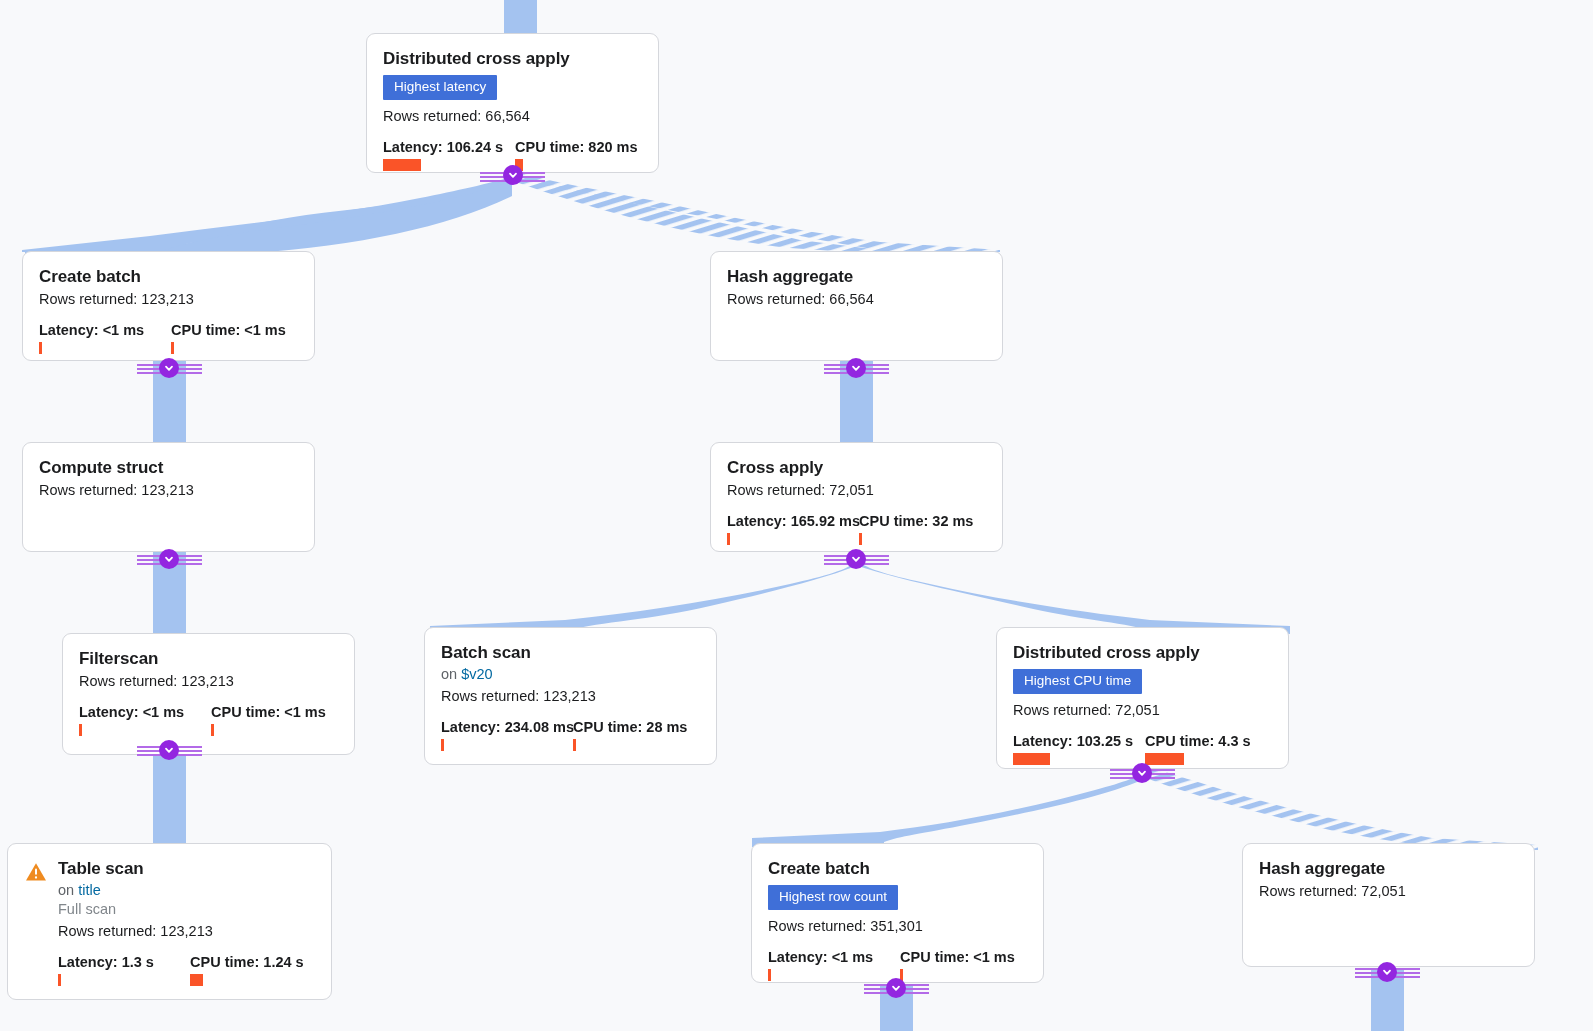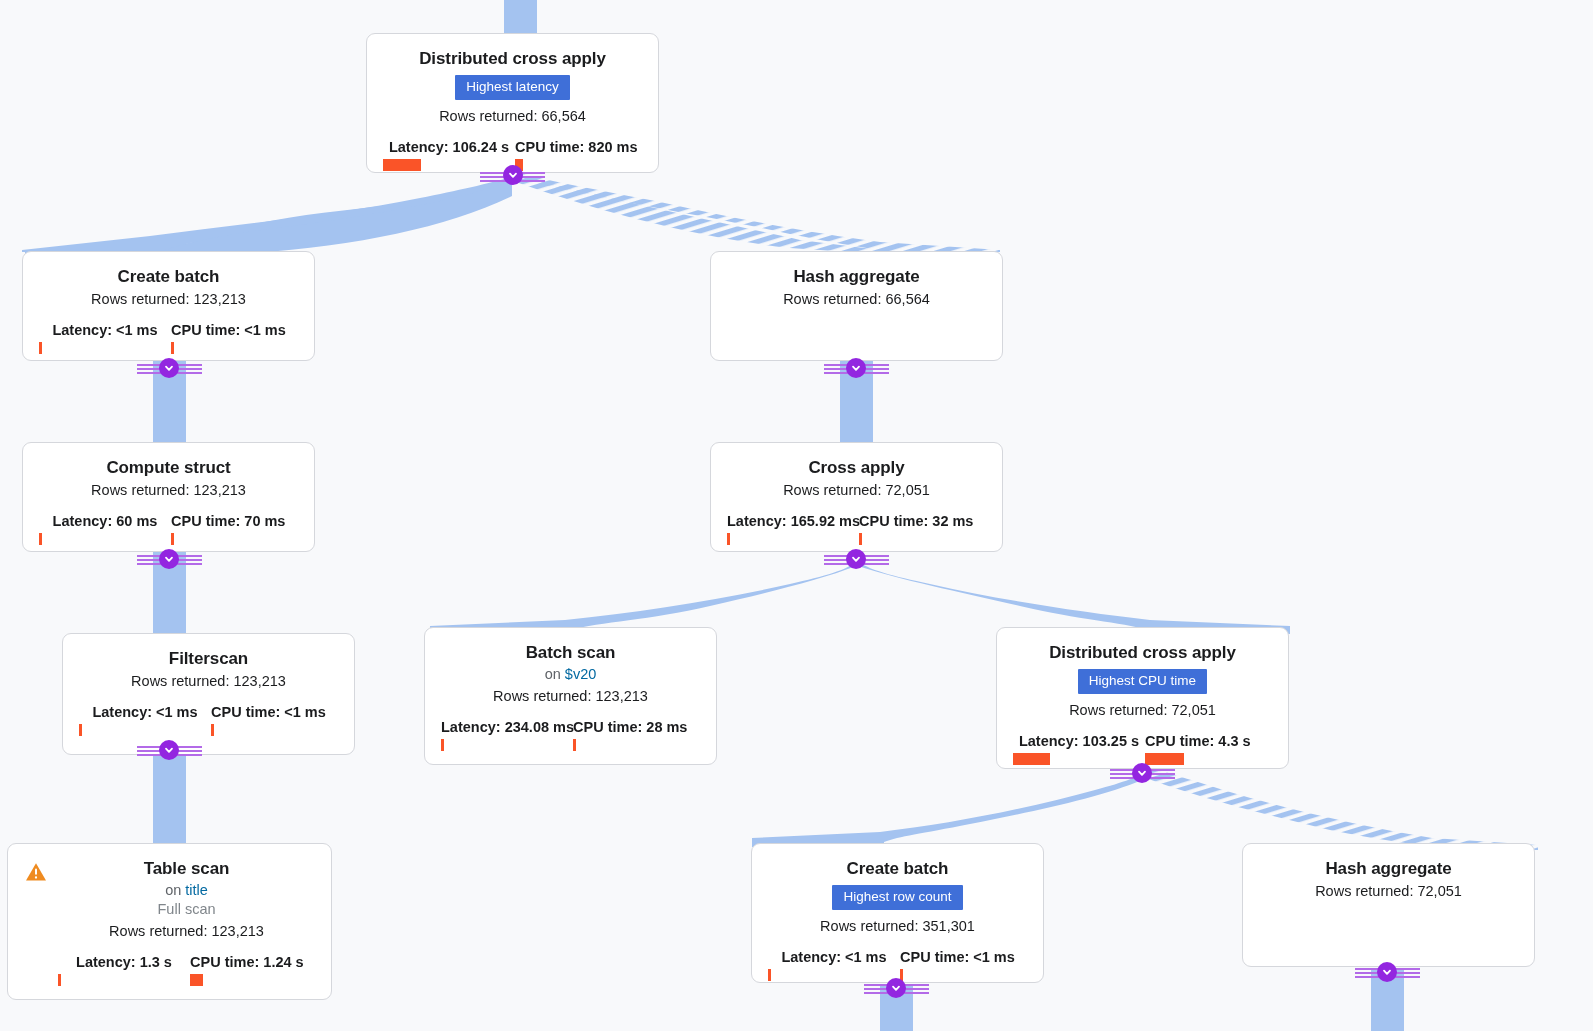--- a/index.html
+++ b/index.html
@@ -29,21 +29,20 @@
   }
 
   .node {
     position: absolute;
     box-sizing: border-box;
     background: #ffffff;
     border: 1px solid #d5d7dc;
     border-radius: 9px;
     padding: 14px 16px 16px 16px;
     box-shadow: 0 0 0 0 rgba(0,0,0,0);
-    text-align: center;
   }
   .node-inner { position: relative; }
   .node.has-warn { padding-left: 50px; }
 
   .warn-icon {
     position: absolute;
     left: 17px;
     top: 18px;
     width: 22px;
     height: 20px;
@@ -415,30 +414,20 @@
       <div class="node-inner">
         <div class="node-title">Hash aggregate</div>
         <div class="rows">Rows returned: 66,564</div>
       </div>
     </div>
 
     <div class="node" style="left:22px; top:442px; width:293px; height:110px;">
       <div class="node-inner">
         <div class="node-title">Compute struct</div>
         <div class="rows">Rows returned: 123,213</div>
-        <div class="metrics">
-          <div class="metric" style="width:132px;">
-            <div class="metric-label">Latency: 60 ms</div>
-            <div class="metric-bar" style="width:3px;"></div>
-          </div>
-          <div class="metric">
-            <div class="metric-label">CPU time: 70 ms</div>
-            <div class="metric-bar" style="width:3px;"></div>
-          </div>
-        </div>
       </div>
     </div>
 
     <div class="node" style="left:710px; top:442px; width:293px; height:110px;">
       <div class="node-inner">
         <div class="node-title">Cross apply</div>
         <div class="rows">Rows returned: 72,051</div>
         <div class="metrics">
           <div class="metric" style="width:132px;">
             <div class="metric-label">Latency: 165.92 ms</div>

